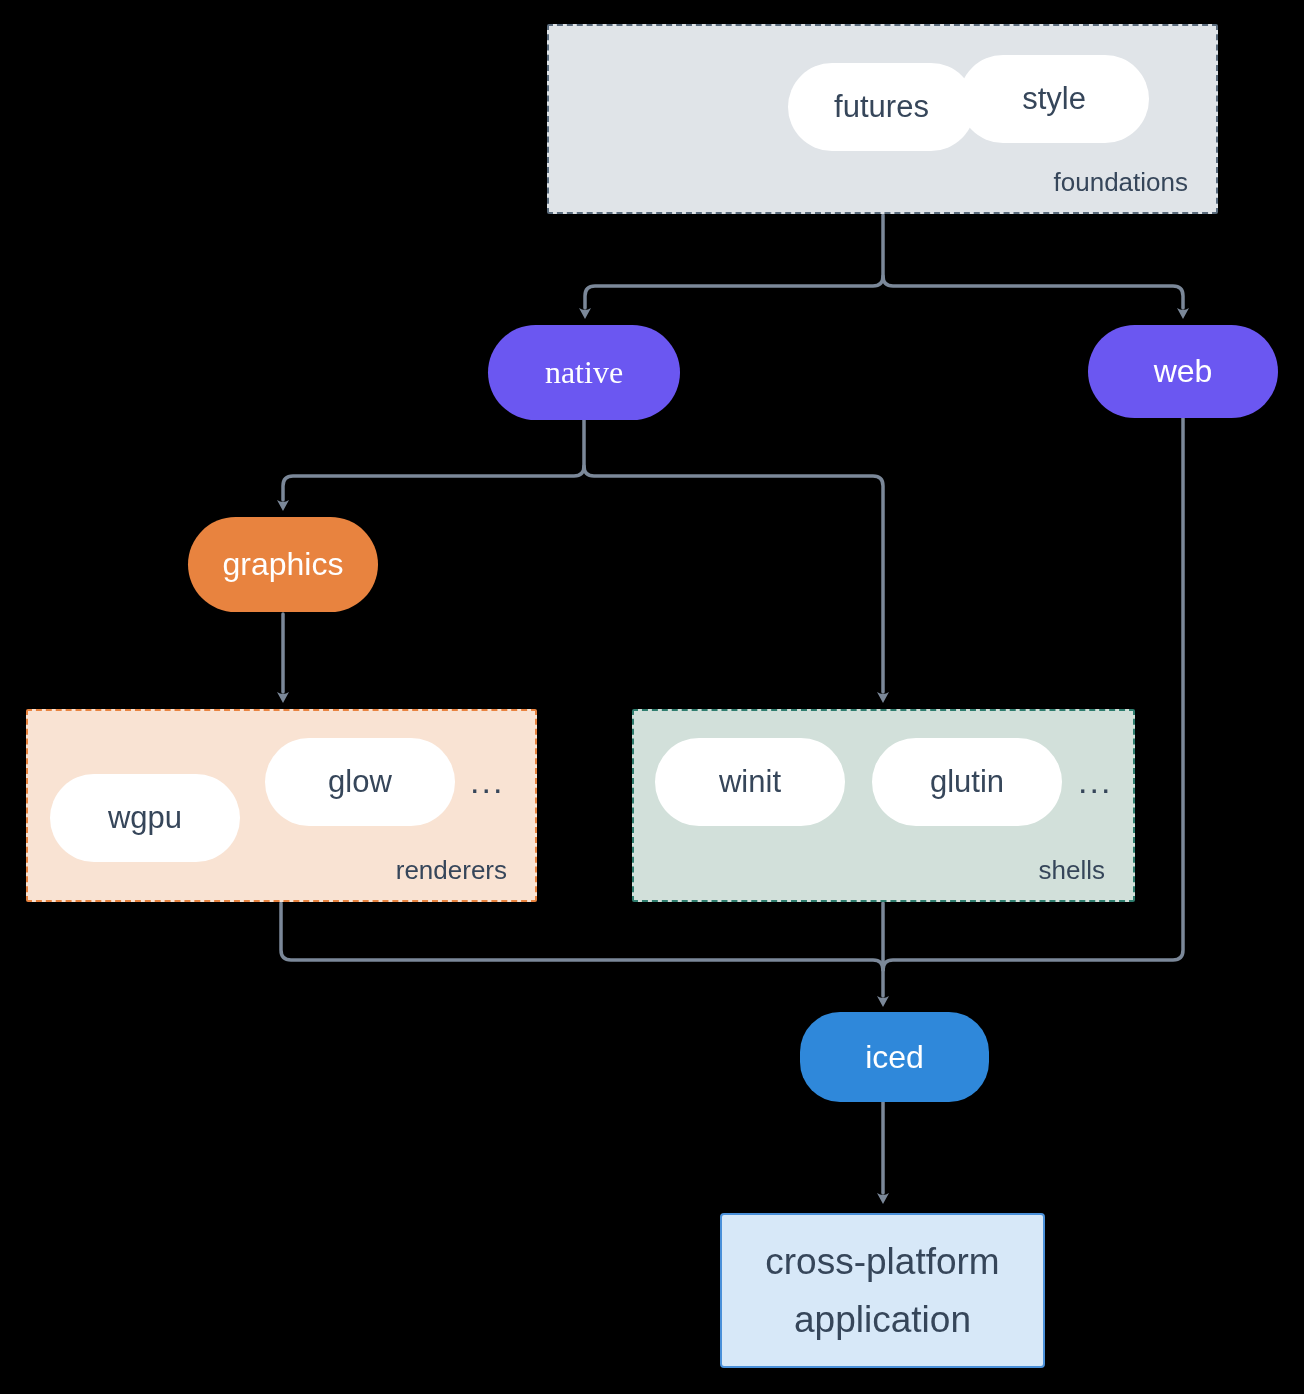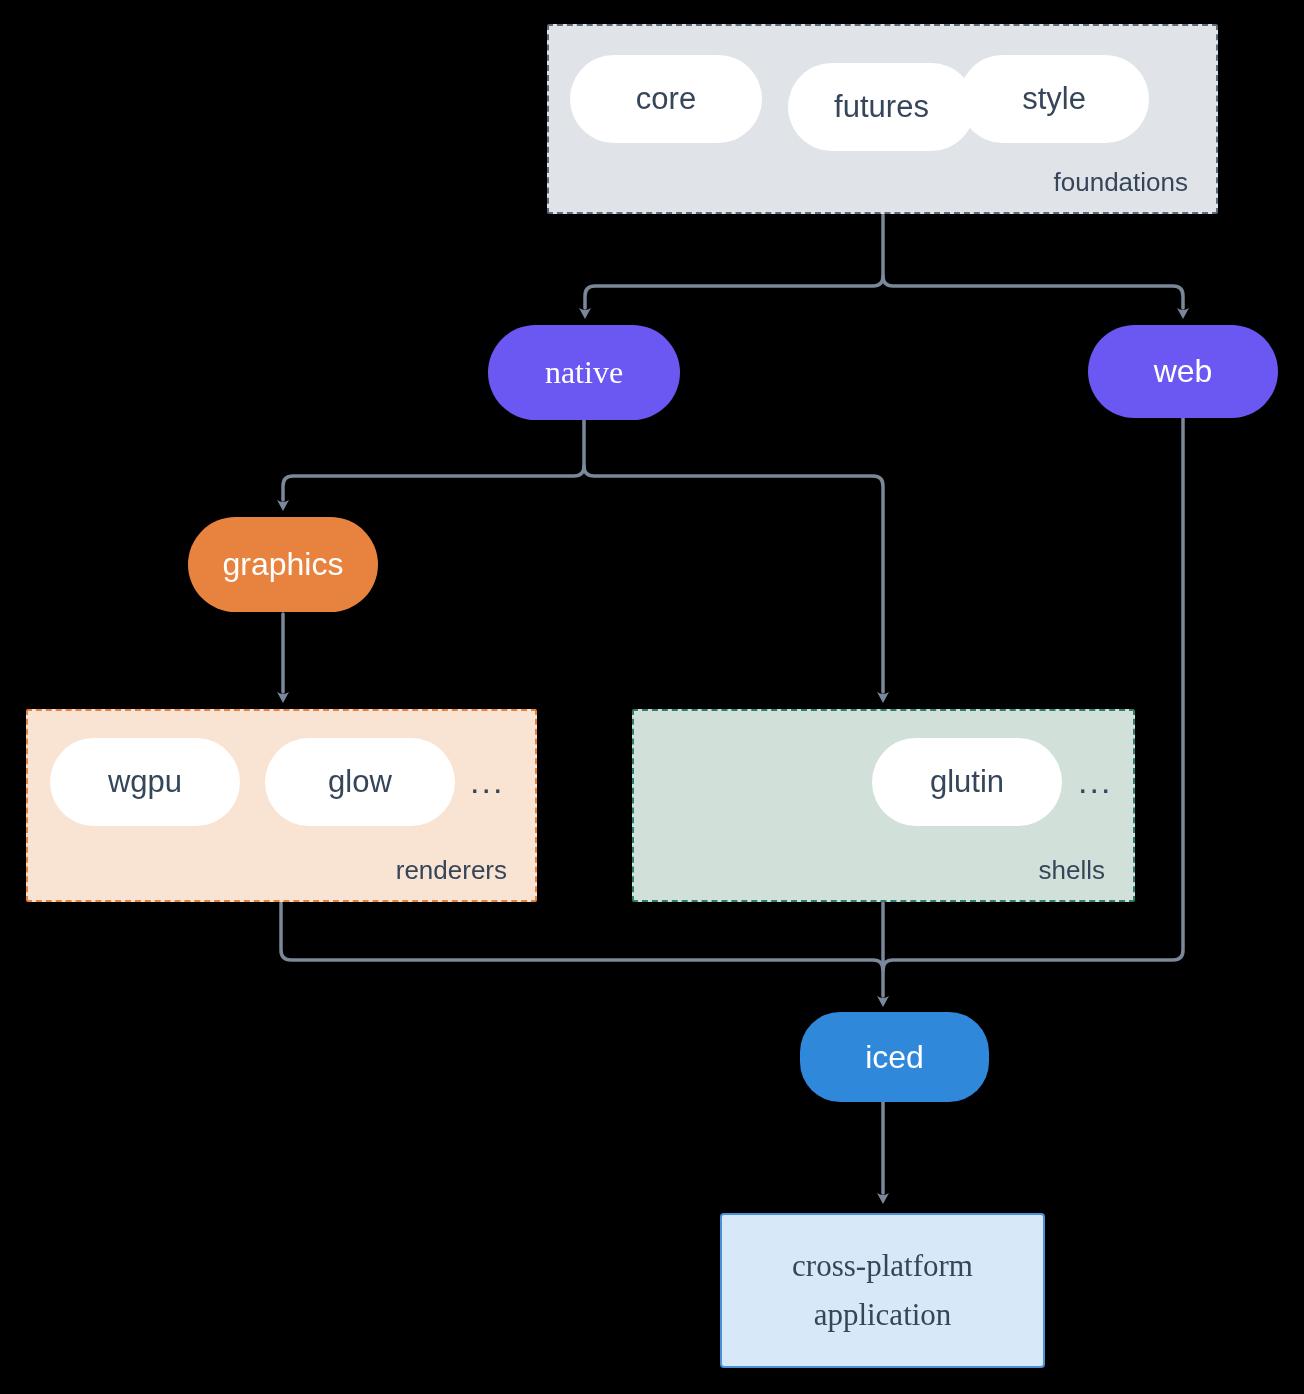--- a/index.html
+++ b/index.html
@@ -63,21 +63,21 @@
     background: var(--pillFill);
     color: var(--text);
     font-size: 31px;
     z-index: 3;
   }
   
   .p-core    { left: 570px; top: 55px;  width: 192px; }
   .p-futures { left: 788px; top: 63px;  width: 187px; }
   .p-style   { left: 959px; top: 55px; width: 190px; }
   
-  .p-wgpu { left: 50px;  top: 738px; width: 190px; }
+  .p-wgpu { left: 50px;  top: 774px; width: 190px; }
   .p-glow { left: 265px; top: 738px; width: 190px; }
   
   .p-winit  { left: 655px; top: 738px; width: 190px; }
   .p-glutin { left: 872px; top: 738px; width: 190px; }
 
   .ellipsis {
     position: absolute;
     z-index: 3;
     color: var(--text);
     font-size: 34px;
@@ -102,25 +102,24 @@
 
   .app-box {
     position: absolute;
     left: 720px; top: 1213px; width: 325px; height: 155px;
     background: var(--appFill);
     border: 2px solid var(--appBorder);
     border-radius: 4px;
     display: flex; align-items: center; justify-content: center;
     text-align: center;
     color: var(--text);
-    font-size: 31px;
+    font-size: 37px;
     line-height: 1.55;
     padding: 0 30px;
     z-index: 3;
-    font-family: Liberation Serif, serif;
   }
 </style>
 </head>
 <body>
 
 <div class="canvas">
 
   <svg class="wires" width="1304" height="1394" viewBox="0 0 1304 1394">
     <defs>
       <marker id="arrow" markerUnits="userSpaceOnUse" markerWidth="22" markerHeight="22" refX="0" refY="6" orient="auto">
@@ -145,23 +144,20 @@
 
       <path d="M883,903 L883,996" marker-end="url(#arrow)"></path>
 
       <path d="M883,1102 L883,1193" marker-end="url(#arrow)"></path>
     </g>
   </svg>
 
   <div class="group group-foundations">
     <span class="group-label">foundations</span>
   </div>
-  <div class="pill p-core">
-    <span>core</span>
-  </div>
   <div class="pill p-futures">
     <span>futures</span>
   </div>
   <div class="pill p-style">
     <span>style</span>
   </div>
 
   <div class="node n-native">
     <span>native</span>
   </div>
@@ -180,20 +176,23 @@
     <span>wgpu</span>
   </div>
   <div class="pill p-glow">
     <span>glow</span>
   </div>
   <span class="ellipsis e-renderers">...</span>
 
   <div class="group group-shells">
     <span class="group-label">shells</span>
   </div>
+  <div class="pill p-winit">
+    <span>winit</span>
+  </div>
   <div class="pill p-glutin">
     <span>glutin</span>
   </div>
   <span class="ellipsis e-shells">...</span>
 
   <div class="node n-iced">
     <span>iced</span>
   </div>
 
   <div class="app-box">

